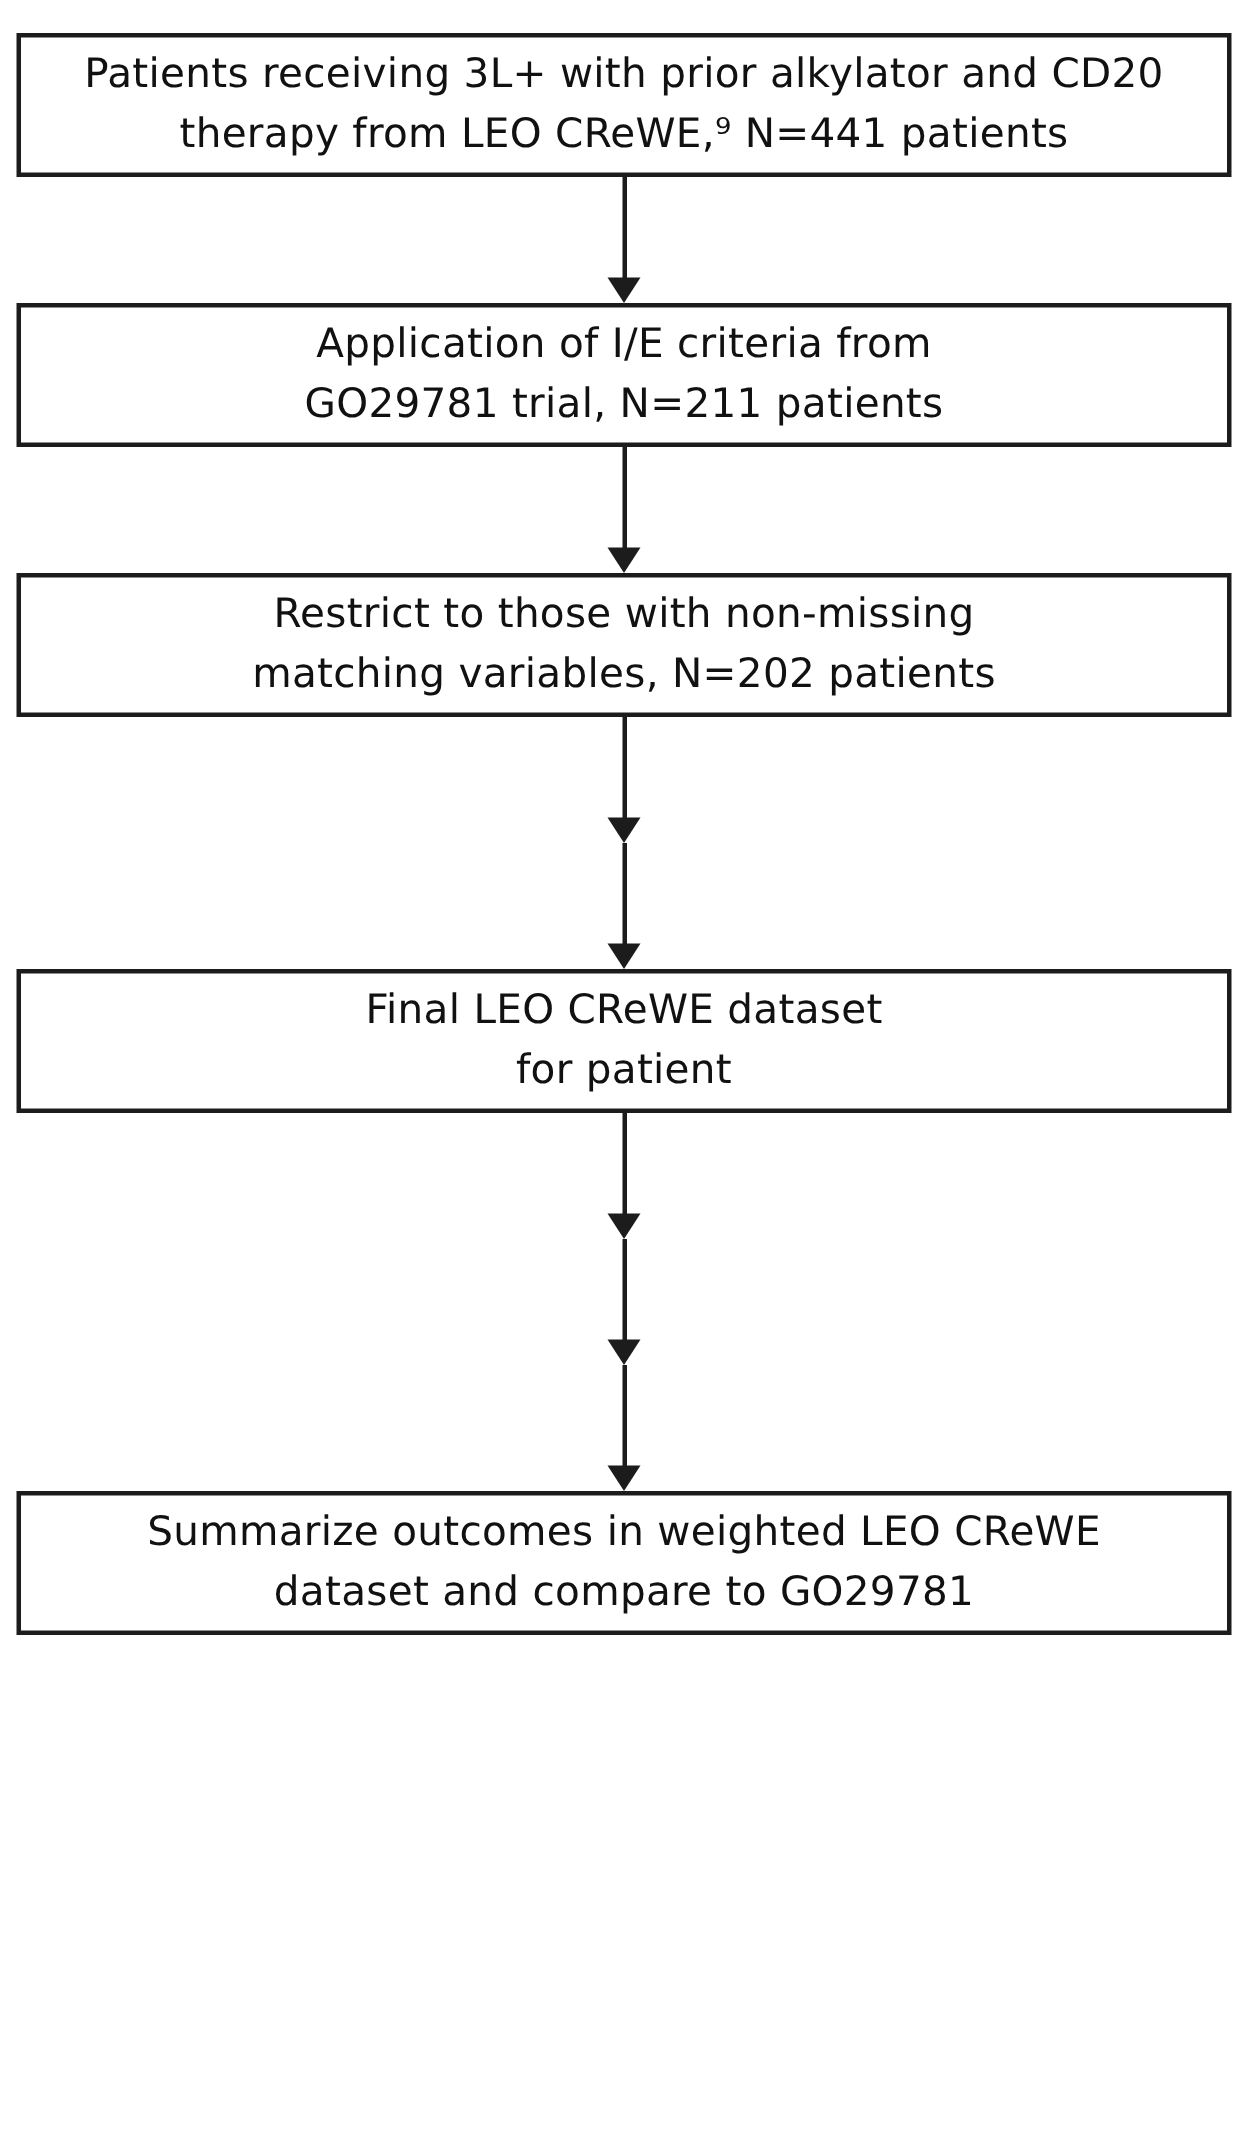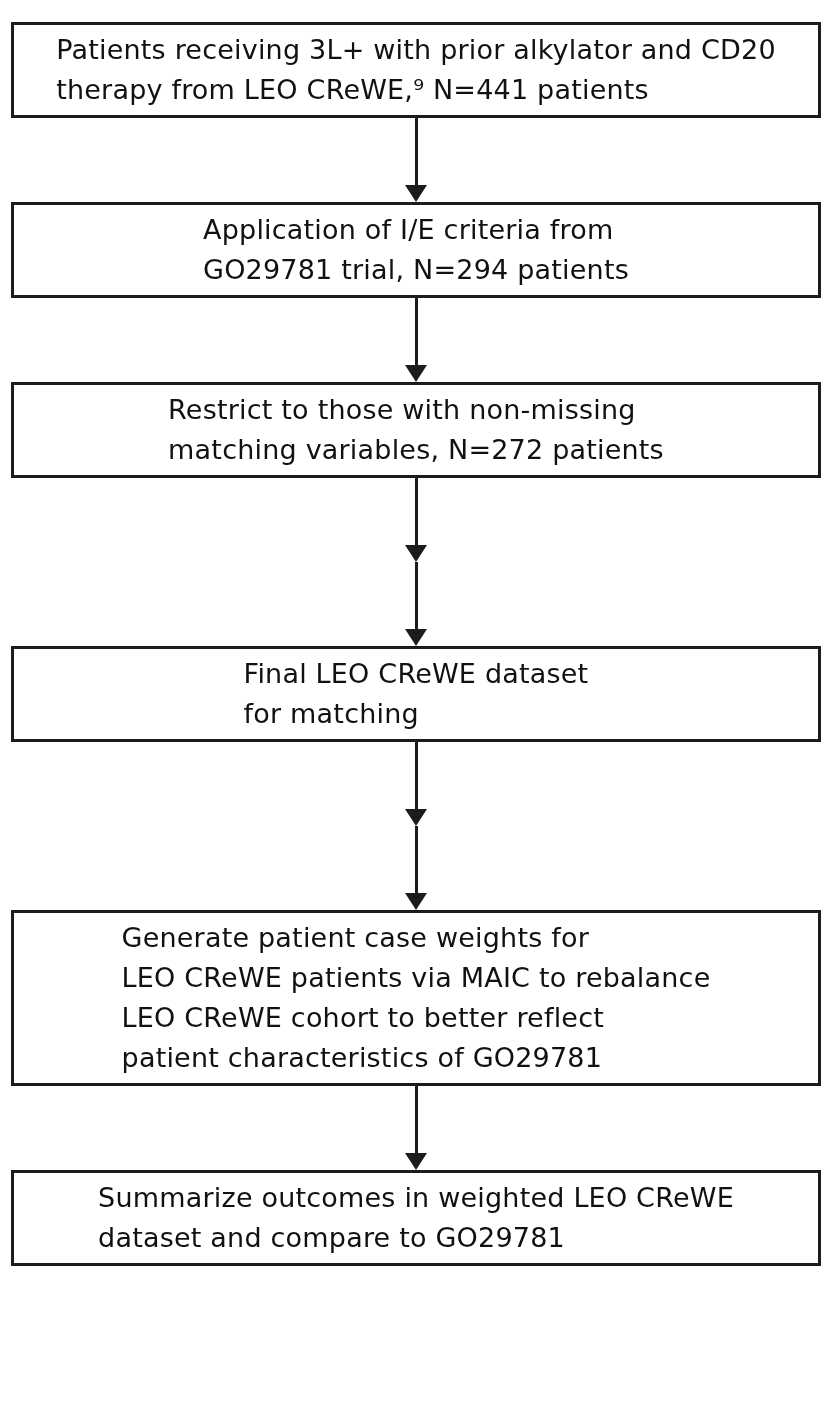--- a/index.html
+++ b/index.html
@@ -22,20 +22,21 @@
   }
   .step-box {
     width: 810px;
     min-height: 90px;
     box-sizing: border-box;
     border: 3px solid #1c1c1c;
     background: #ffffff;
     display: flex;
     align-items: center;
     justify-content: center;
+    text-align: center;
     padding: 5px 12px;
     flex-shrink: 0;
   }
   .step-text {
     font-size: 27px;
     line-height: 40px;
     color: #111111;
     white-space: pre-line;
     letter-spacing: 0.2px;
   }
@@ -70,66 +71,60 @@
 therapy from LEO CReWE,⁹ N=441 patients</div>
   </div>
 
   <div class="arrow">
     <div class="arrow-line"></div>
     <div class="arrow-head"></div>
   </div>
 
   <div class="step-box">
     <div class="step-text">Application of I/E criteria from
-GO29781 trial, N=294 patients</div>
+GO29781 trial, N=211 patients</div>
   </div>
 
   <div class="arrow">
     <div class="arrow-line"></div>
     <div class="arrow-head"></div>
   </div>
 
   <div class="step-box">
     <div class="step-text">Restrict to those with non-missing
-matching variables, N=272 patients</div>
+matching variables, N=202 patients</div>
   </div>
 
   <div class="arrow">
     <div class="arrow-line"></div>
     <div class="arrow-head"></div>
   </div>
 
 
   <div class="arrow">
     <div class="arrow-line"></div>
     <div class="arrow-head"></div>
   </div>
 
   <div class="step-box">
     <div class="step-text">Final LEO CReWE dataset
-for matching</div>
+for patient</div>
   </div>
 
   <div class="arrow">
     <div class="arrow-line"></div>
     <div class="arrow-head"></div>
   </div>
 
 
   <div class="arrow">
     <div class="arrow-line"></div>
     <div class="arrow-head"></div>
   </div>
 
-  <div class="step-box">
-    <div class="step-text">Generate patient case weights for
-LEO CReWE patients via MAIC to rebalance
-LEO CReWE cohort to better reflect
-patient characteristics of GO29781</div>
-  </div>
 
   <div class="arrow">
     <div class="arrow-line"></div>
     <div class="arrow-head"></div>
   </div>
 
   <div class="step-box">
     <div class="step-text">Summarize outcomes in weighted LEO CReWE
 dataset and compare to GO29781</div>
   </div>

